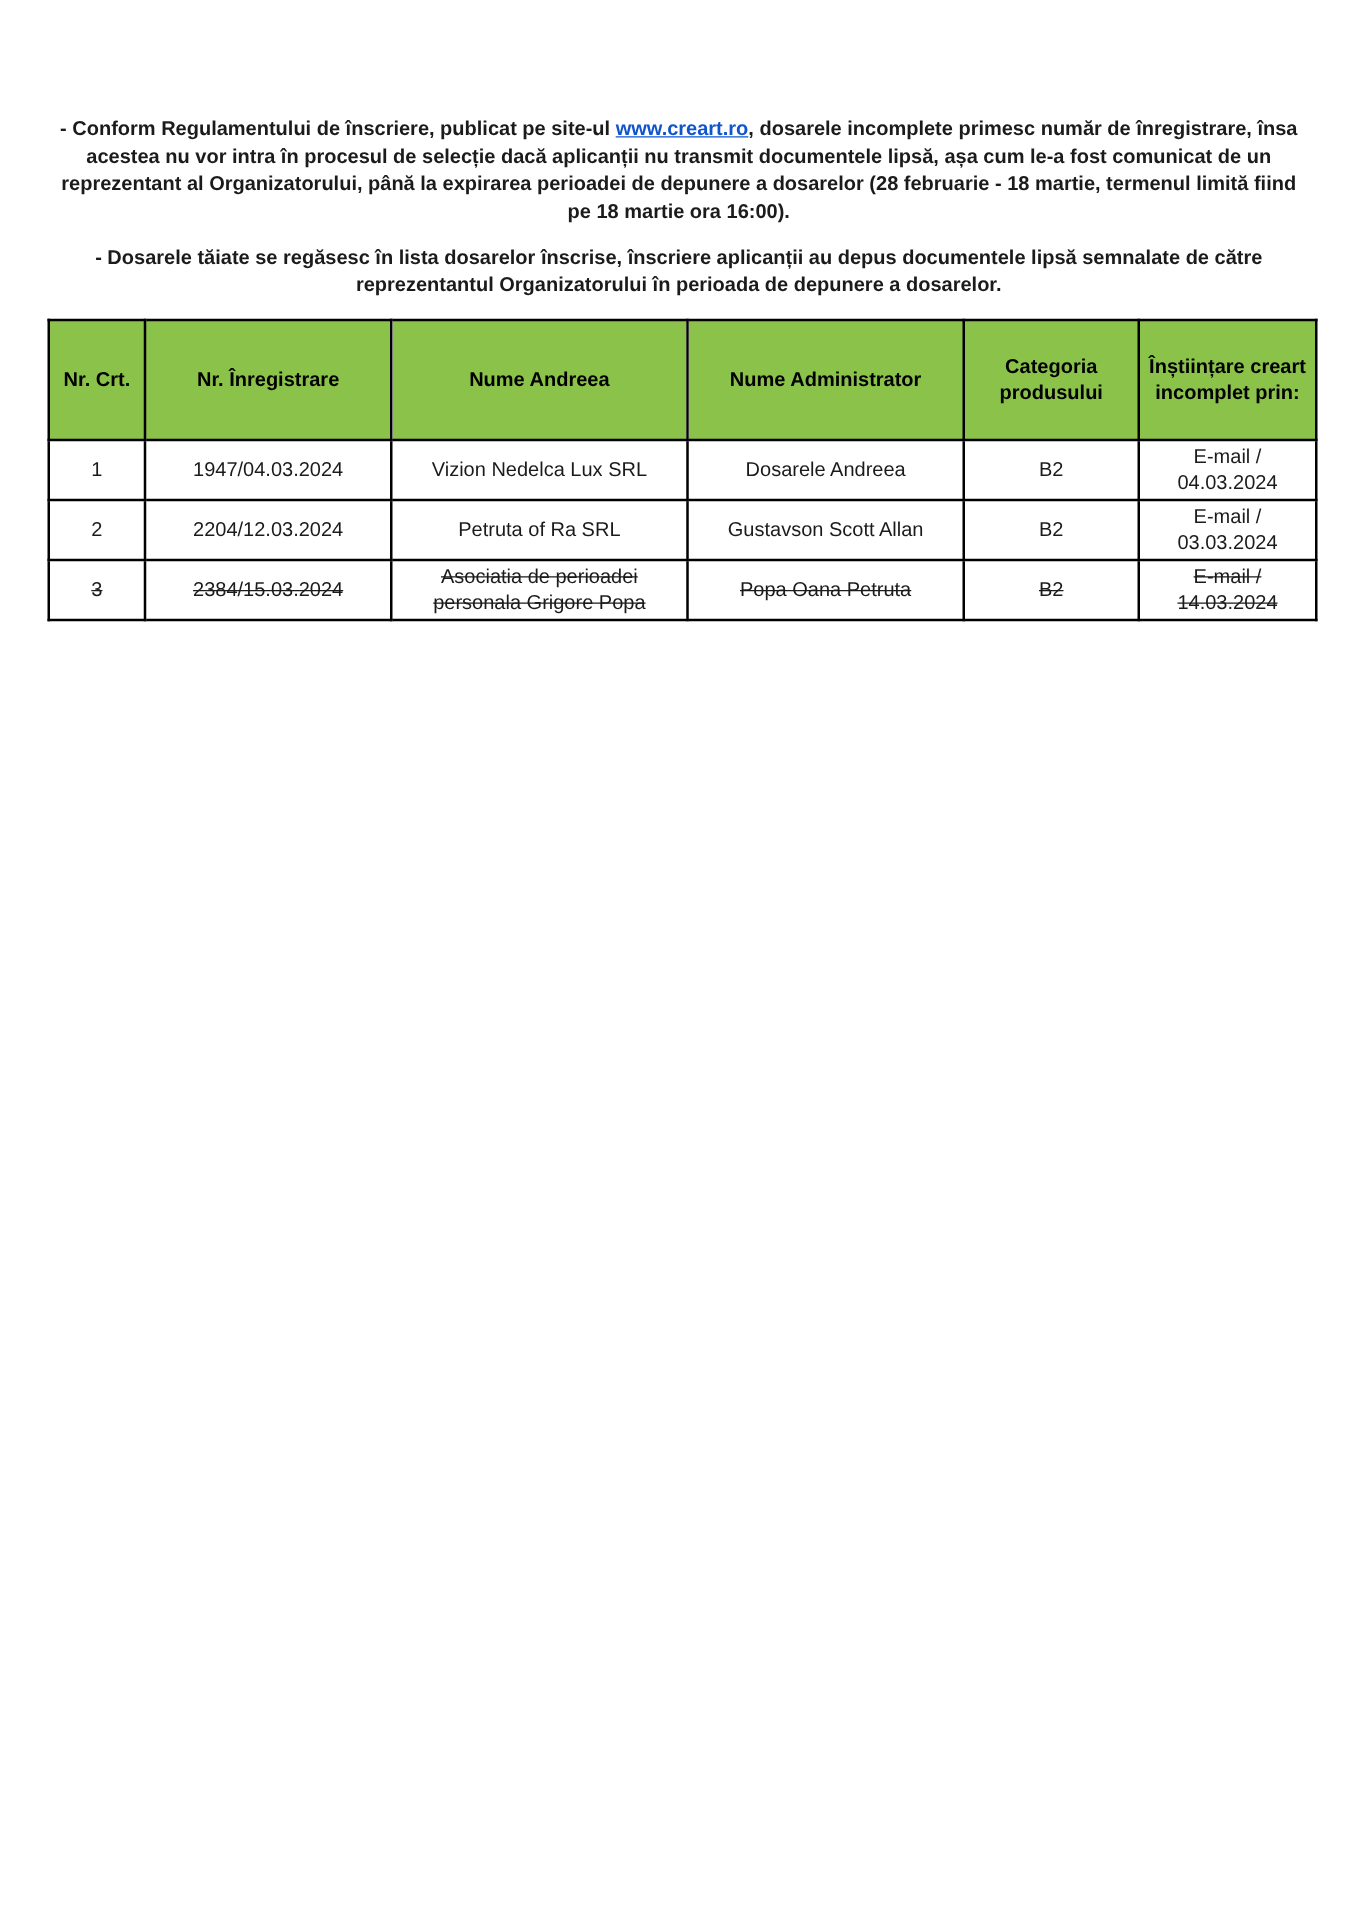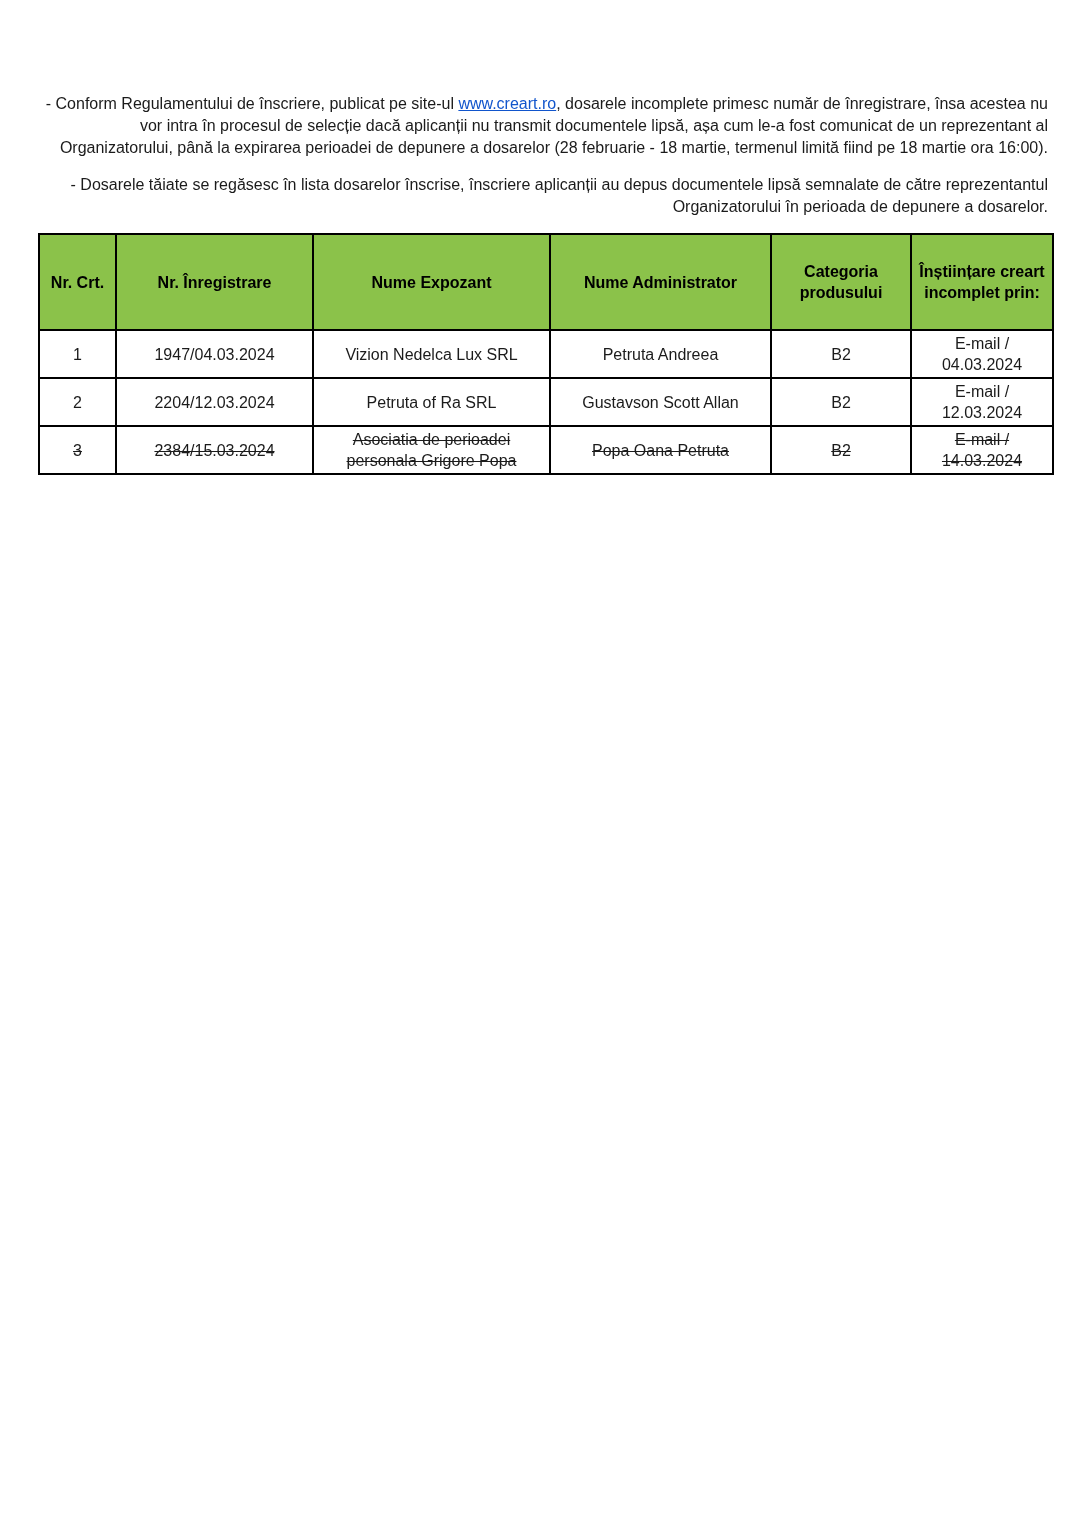--- a/index.html
+++ b/index.html
@@ -17,23 +17,24 @@
     color:var(--ink);
   }
   .page{
     width:1085px;height:1536px;
     padding:93px 37px 0 38px;
     overflow:hidden;
   }
   .para{
     font-size:16px;
     line-height:22px;
-    text-align:right;
+    text-align:center;
     margin:0 0 15px 0;
     width:1010px;
+    font-weight:bold;
   }
   .para a{
     color:var(--link);
     text-decoration:underline;
     cursor:pointer;
   }
   table.doc-table{
     border-collapse:collapse;
     table-layout:fixed;
     width:1014px;
@@ -77,42 +78,42 @@
       <col style="width:197px">
       <col style="width:237px">
       <col style="width:221px">
       <col style="width:140px">
       <col style="width:142px">
     </colgroup>
     <thead>
       <tr>
         <th>Nr. Crt.</th>
         <th>Nr. Înregistrare</th>
-        <th>Nume Expozant</th>
+        <th>Nume Andreea</th>
         <th>Nume Administrator</th>
         <th>Categoria produsului</th>
         <th>Înștiințare creart incomplet prin:</th>
       </tr>
     </thead>
     <tbody>
       <tr>
         <td>1</td>
         <td>1947/04.03.2024</td>
         <td>Vizion Nedelca Lux SRL</td>
-        <td>Petruta Andreea</td>
+        <td>Dosarele Andreea</td>
         <td>B2</td>
         <td>E-mail / 04.03.2024</td>
       </tr>
       <tr>
         <td>2</td>
         <td>2204/12.03.2024</td>
         <td>Petruta of Ra SRL</td>
         <td>Gustavson Scott Allan</td>
         <td>B2</td>
-        <td>E-mail / 12.03.2024</td>
+        <td>E-mail / 03.03.2024</td>
       </tr>
       <tr class="struck">
         <td>3</td>
         <td>2384/15.03.2024</td>
         <td>Asociatia de perioadei personala Grigore Popa</td>
         <td>Popa Oana Petruta</td>
         <td>B2</td>
         <td>E-mail / 14.03.2024</td>
       </tr>
     </tbody>

